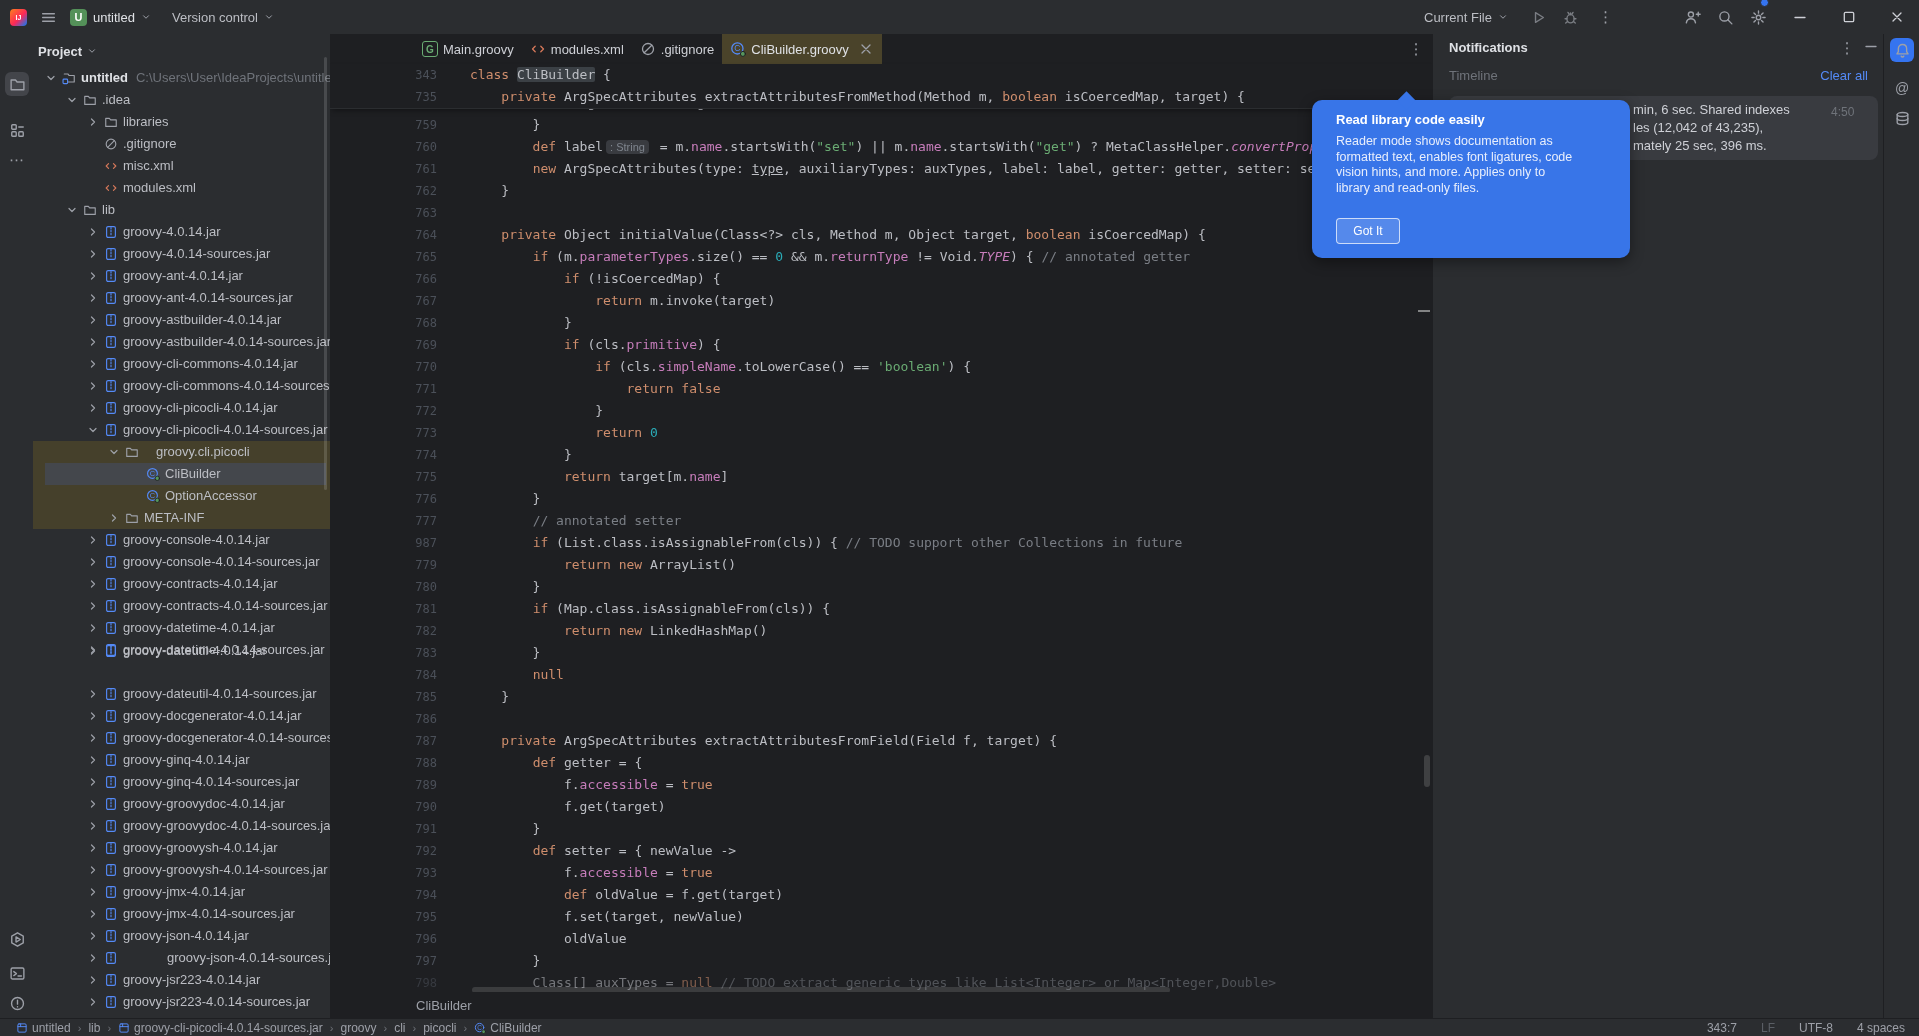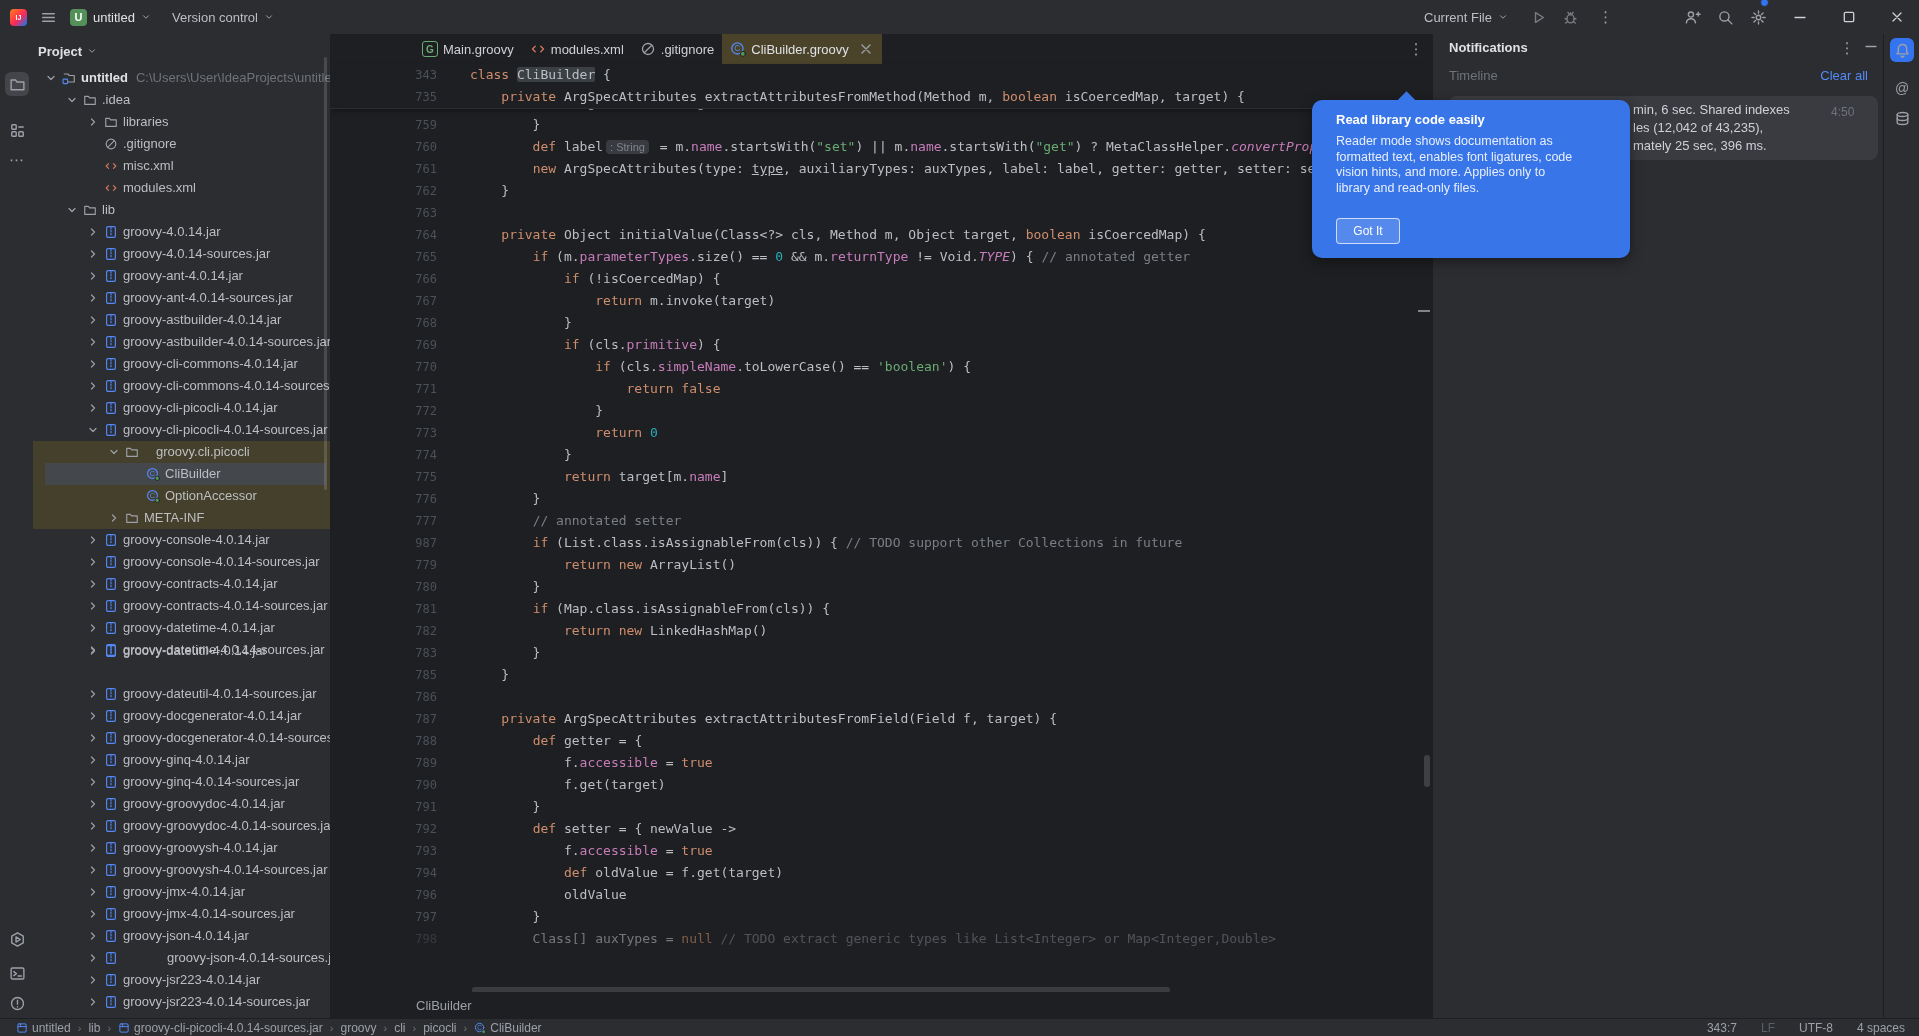--- a/index.html
+++ b/index.html
@@ -934,30 +934,32 @@
         <div class="code-row"><span class="ln">774</span><span class="src"><span class="tk-d">            }</span></span></div>
         <div class="code-row"><span class="ln">775</span><span class="src"><span class="tk-d">            </span><span class="tk-k">return</span><span class="tk-d"> target[m.</span><span class="tk-p">name</span><span class="tk-d">]</span></span></div>
         <div class="code-row"><span class="ln">776</span><span class="src"><span class="tk-d">        }</span></span></div>
         <div class="code-row"><span class="ln">777</span><span class="src"><span class="tk-d">        </span><span class="tk-c">// annotated setter</span></span></div>
         <div class="code-row"><span class="ln">987</span><span class="src"><span class="tk-d">        </span><span class="tk-k">if</span><span class="tk-d"> (List.class.isAssignableFrom(cls)) { </span><span class="tk-c">// TODO support other Collections in future</span></span></div>
         <div class="code-row"><span class="ln">779</span><span class="src"><span class="tk-d">            </span><span class="tk-k">return</span><span class="tk-d"> </span><span class="tk-k">new</span><span class="tk-d"> ArrayList()</span></span></div>
         <div class="code-row"><span class="ln">780</span><span class="src"><span class="tk-d">        }</span></span></div>
         <div class="code-row"><span class="ln">781</span><span class="src"><span class="tk-d">        </span><span class="tk-k">if</span><span class="tk-d"> (Map.class.isAssignableFrom(cls)) {</span></span></div>
         <div class="code-row"><span class="ln">782</span><span class="src"><span class="tk-d">            </span><span class="tk-k">return</span><span class="tk-d"> </span><span class="tk-k">new</span><span class="tk-d"> LinkedHashMap()</span></span></div>
         <div class="code-row"><span class="ln">783</span><span class="src"><span class="tk-d">        }</span></span></div>
+        <div class="code-row"><span class="ln">784</span><span class="src"><span class="tk-d">        </span><span class="tk-k">null</span></span></div>
         <div class="code-row"><span class="ln">785</span><span class="src"><span class="tk-d">    }</span></span></div>
         <div class="code-row"><span class="ln">786</span><span class="src"></span></div>
         <div class="code-row"><span class="ln">787</span><span class="src"><span class="tk-d">    </span><span class="tk-k">private</span><span class="tk-d"> ArgSpecAttributes extractAttributesFromField(Field f, target) {</span></span></div>
         <div class="code-row"><span class="ln">788</span><span class="src"><span class="tk-d">        </span><span class="tk-k">def</span><span class="tk-d"> getter = {</span></span></div>
         <div class="code-row"><span class="ln">789</span><span class="src"><span class="tk-d">            f.</span><span class="tk-p">accessible</span><span class="tk-d"> = </span><span class="tk-k">true</span></span></div>
         <div class="code-row"><span class="ln">790</span><span class="src"><span class="tk-d">            f.get(target)</span></span></div>
         <div class="code-row"><span class="ln">791</span><span class="src"><span class="tk-d">        }</span></span></div>
         <div class="code-row"><span class="ln">792</span><span class="src"><span class="tk-d">        </span><span class="tk-k">def</span><span class="tk-d"> setter = { newValue -&gt;</span></span></div>
         <div class="code-row"><span class="ln">793</span><span class="src"><span class="tk-d">            f.</span><span class="tk-p">accessible</span><span class="tk-d"> = </span><span class="tk-k">true</span></span></div>
         <div class="code-row"><span class="ln">794</span><span class="src"><span class="tk-d">            </span><span class="tk-k">def</span><span class="tk-d"> oldValue = f.get(target)</span></span></div>
+        <div class="code-row"><span class="ln">795</span><span class="src"><span class="tk-d">            f.set(target, newValue)</span></span></div>
         <div class="code-row"><span class="ln">796</span><span class="src"><span class="tk-d">            oldValue</span></span></div>
         <div class="code-row"><span class="ln">797</span><span class="src"><span class="tk-d">        }</span></span></div>
         <div class="code-row dimline"><span class="ln">798</span><span class="src"><span class="tk-d">        Class[] auxTypes = </span><span class="tk-k">null</span><span class="tk-d"> </span><span class="tk-c">// TODO extract generic types like List&lt;Integer&gt; or Map&lt;Integer,Double&gt;</span></span></div>
       </div>
     <div id="hscroll"></div>
     <div id="vscroll-thumb"></div>
     <div id="vscroll-mark"></div>
     <div id="breadcrumb-bar">
       <span>CliBuilder</span>
     </div>

